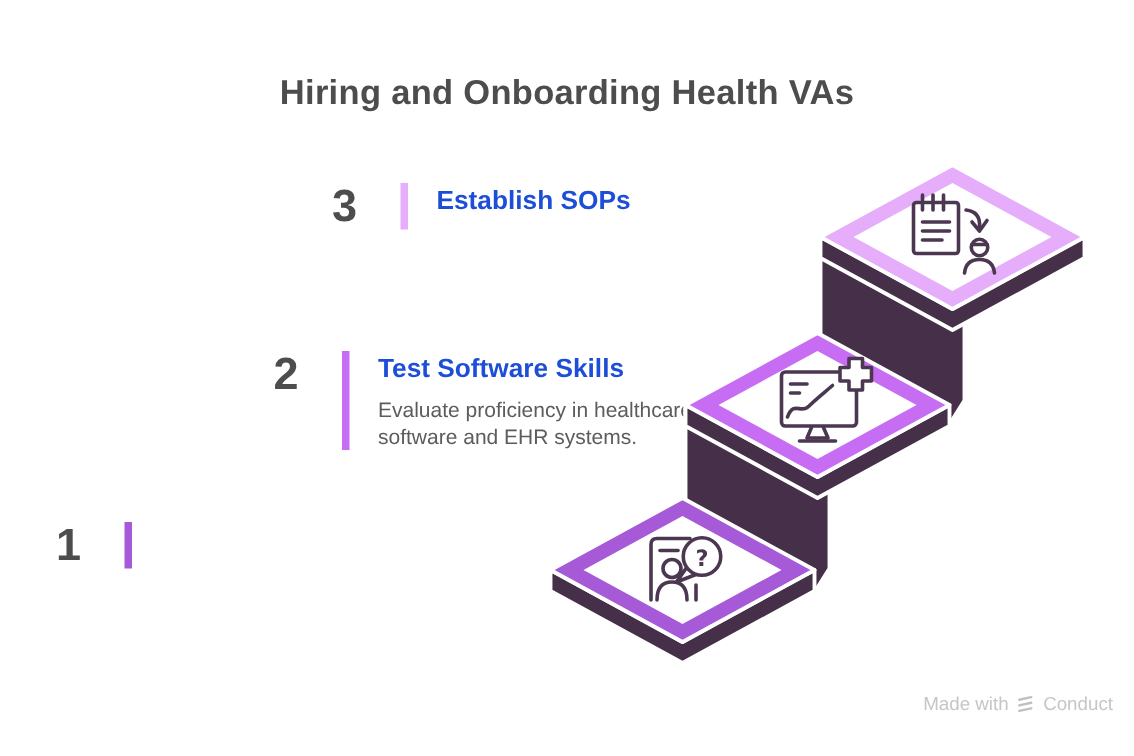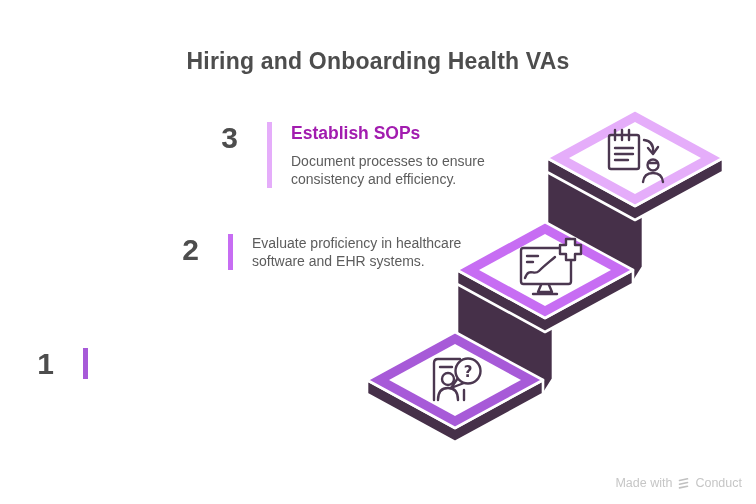--- a/index.html
+++ b/index.html
@@ -12,55 +12,55 @@
     text-align:center; font-size:23px; font-weight:700; color:#4d4d4d;
     letter-spacing:.2px;
   }
   .step-row { position:absolute; display:flex; align-items:stretch; }
   .step-num {
     width:42px; text-align:right; font-size:30px; font-weight:700;
     color:#4d4d4d; line-height:1; padding-top:1px; flex:0 0 auto;
   }
   .step-bar { width:5px; margin-left:29px; margin-right:19px; flex:0 0 auto; }
   .step-text { flex:0 0 auto; }
-  .step-heading { font-size:17.5px; font-weight:700; color:#a21caf; margin:1px 0 8px 0; }
+  .step-heading { font-size:17.5px; font-weight:700; color:#1d4ed8; margin:1px 0 8px 0; }
   .step-desc { font-size:14px; color:#5c5c5c; line-height:1.3; }
   .row-1 { left:12px;  top:348px; } .row-1 .step-text { width:235px; }
   .row-2 { left:157px; top:234px; } .row-2 .step-text { width:242px; }
   .row-3 { left:196px; top:122px; } .row-3 .step-text { width:215px; }
   .stairs { position:absolute; left:360px; top:95px; }
   .dk { stroke:#ffffff; stroke-width:2.6; stroke-linejoin:round; }
   .icon { stroke:#4b3750; stroke-width:2.4; fill:none; stroke-linecap:round; stroke-linejoin:round; }
   .icon .fillw { fill:#ffffff; }
   .icon text { stroke:none; fill:#4b3750; font-family:"DejaVu Sans", sans-serif; font-weight:700; font-size:15px; text-anchor:middle; }
   .watermark {
-    position:absolute; right:14px; bottom:14px; display:flex; align-items:center;
+    position:absolute; right:14px; bottom:28px; display:flex; align-items:center;
     gap:5px; font-size:12.5px; color:#c6c6c6; text-decoration:none; cursor:pointer;
   }
 </style>
 </head>
 <body>
 
 <div class="canvas">
 
   <div class="title">Hiring and Onboarding Health VAs</div>
 
   <div class="step-row row-3">
     <div class="step-num">3</div>
     <div class="step-bar" style="background-color: rgb(229, 173, 250);"></div>
     <div class="step-text">
       <div class="step-heading">Establish SOPs</div>
-      <div class="step-desc">Document processes to ensure consistency and efficiency.</div>
     </div>
   </div>
 
   <div class="step-row row-2">
     <div class="step-num">2</div>
     <div class="step-bar" style="background-color: rgb(199, 109, 243);"></div>
     <div class="step-text">
+      <div class="step-heading">Test Software Skills</div>
       <div class="step-desc">Evaluate proficiency in healthcare software and EHR systems.</div>
     </div>
   </div>
 
   <div class="step-row row-1">
     <div class="step-num">1</div>
     <div class="step-bar" style="background-color: rgb(167, 90, 216);"></div>
   </div>
 
   <svg class="stairs" width="396" height="390" viewBox="0 0 396 390">

